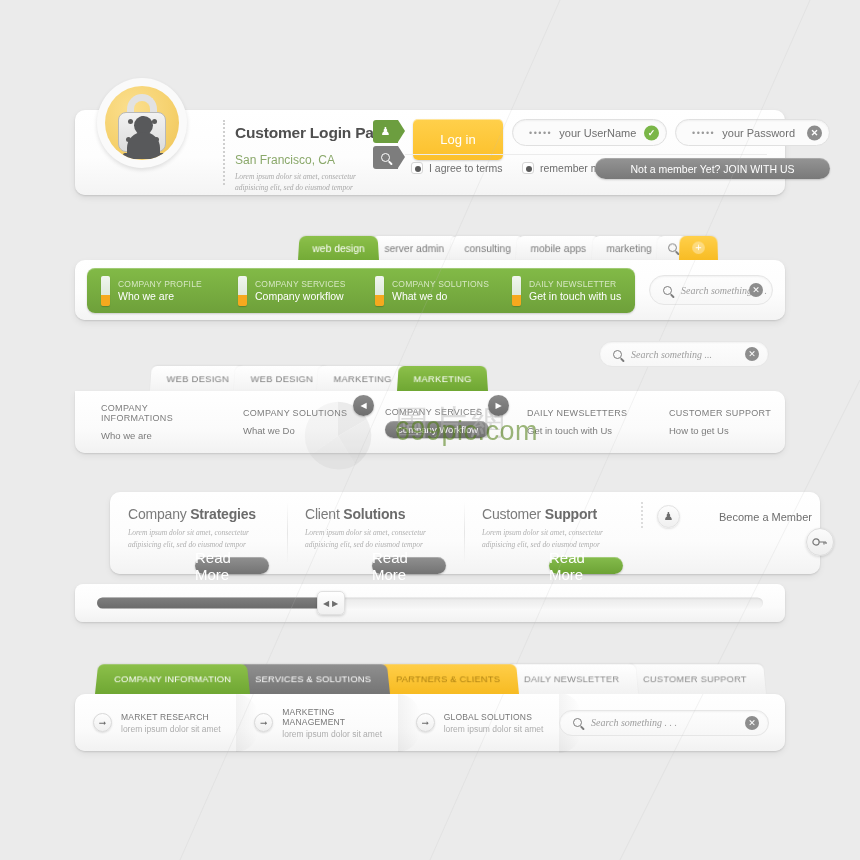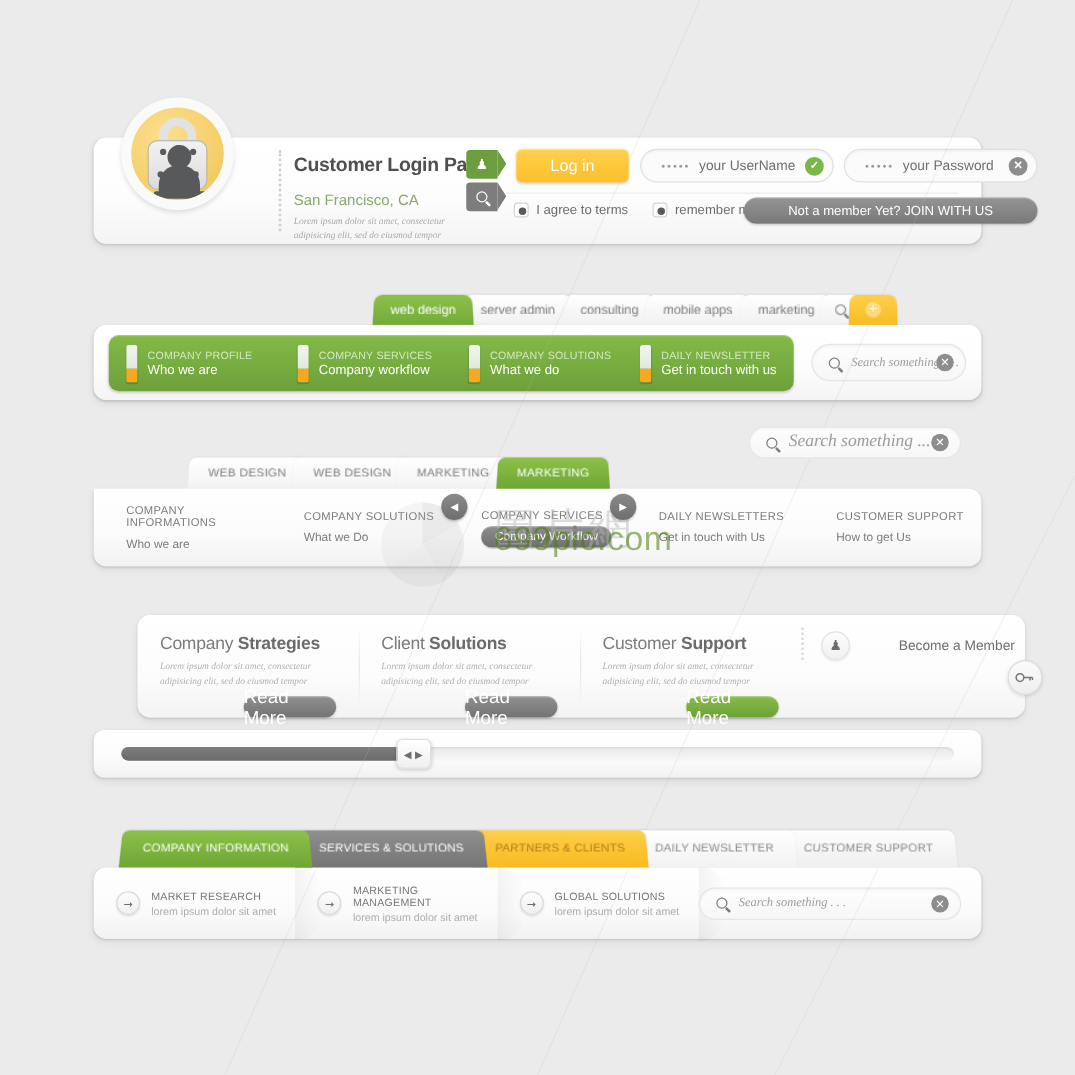--- a/index.html
+++ b/index.html
@@ -99,21 +99,21 @@
   .ptab:before {
     content:''; position:absolute; right:-7px; top:0;
     border-top:11.5px solid transparent; border-bottom:11.5px solid transparent;
   }
   .ptab.green { top:10px; background:#6c9e3f; border-radius:3px 0 0 3px; }
   .ptab.green:before { border-left:7px solid #6c9e3f; }
   .ptab.gray  { top:36px; background:#7d7d7d; border-radius:3px 0 0 3px; }
   .ptab.gray:before { border-left:7px solid #7d7d7d; }
 
   .btn-login {
-    position:absolute; left:338px; top:9px; width:90px; height:27px;
+    position:absolute; left:338px; top:9px; width:90px; height:41px;
     border-radius:5px;
     background:linear-gradient(180deg,#ffd04b 0%,#fcc02b 100%);
     box-shadow:0 1px 2px rgba(0,0,0,.18), inset 0 1px 0 rgba(255,255,255,.45);
     color:#fff; font-size:13px; display:flex; align-items:center; justify-content:center;
     cursor:pointer;
   }
 
   .inp {
     position:absolute; top:9px; height:27px;
     border-radius:14px; background:#fbfbfb;
@@ -268,21 +268,21 @@
   .s3-col { flex:1; padding-left:26px; }
   .s3-col .c1 { font-size:9px; color:#7c7c7c; letter-spacing:.3px; }
   .s3-col .c2 { font-size:9.5px; color:#7c7c7c; margin-top:7px; }
   .s3-col .pill {
     display:inline-block; margin-top:4px; padding:3px 11px;
     border-radius:9px; background:linear-gradient(180deg,#8e8e8e,#6f6f6f);
     color:#fff; font-size:9.5px;
     box-shadow:0 1px 1px rgba(0,0,0,.2), inset 0 1px 0 rgba(255,255,255,.2);
   }
   #sec3 .search-pill { left:524px; top:-24px; width:170px; height:26px; z-index:6; }
-  #sec3 .search-pill .sp-ph { font-size:14px; }
+  #sec3 .search-pill .sp-ph { font-size:10px; }
 
   .navarrow {
     position:absolute; top:30px; width:21px; height:21px; border-radius:50%;
     background:linear-gradient(180deg,#8a8a8a,#6e6e6e);
     color:#fff; font-size:8px;
     display:flex; align-items:center; justify-content:center;
     box-shadow:0 1px 2px rgba(0,0,0,.25); cursor:pointer; z-index:5;
   }
   #nav-prev { left:278px; }
   #nav-next { left:413px; }

